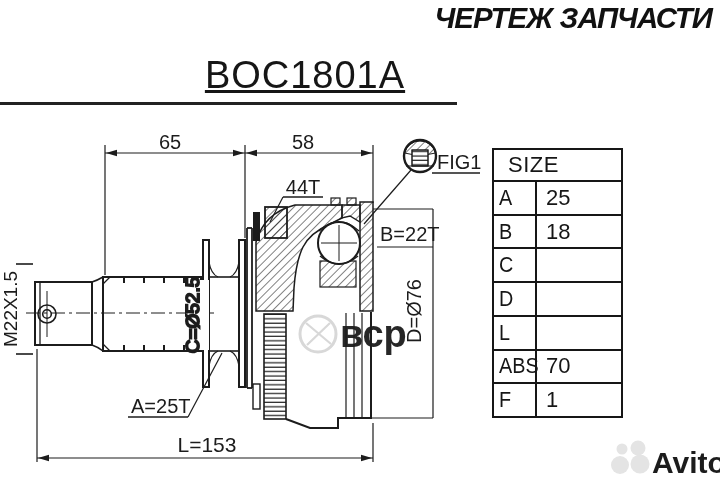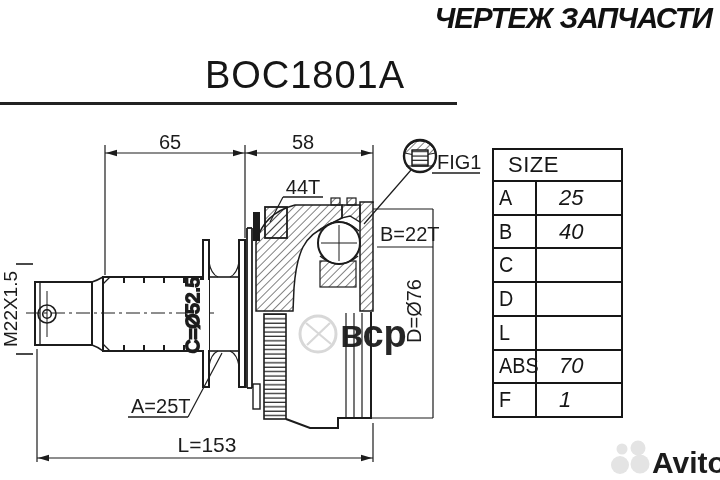--- a/index.html
+++ b/index.html
@@ -7,21 +7,21 @@
     width:720px;height:480px;position:relative;overflow:hidden;
     background:#ffffff;font-family:"Liberation Sans",sans-serif;color:#1c1c1c;
   }
   .page-title{
     position:absolute;top:1px;right:8px;width:300px;text-align:right;
     font-size:30px;font-weight:bold;font-style:italic;letter-spacing:-1px;
     color:#111;white-space:nowrap;transform:scaleX(0.98);transform-origin:right;
   }
   .part-number{
     position:absolute;top:54px;left:180px;width:250px;text-align:center;
-    font-size:38px;font-weight:400;letter-spacing:1px;color:#161616;
+    font-size:38px;font-weight:400;letter-spacing:1px;color:#161616;text-decoration:underline;
   }
   .title-rule{
     position:absolute;top:102px;left:0;width:457px;height:3px;background:#222;
   }
   .drawing-svg{position:absolute;left:0;top:0;}
   
   .size-table{
     position:absolute;left:492px;top:148px;width:131px;height:270px;
     box-sizing:border-box;border:2px solid #161616;display:flex;flex-direction:column;
     background:#fff;font-size:22px;color:#161616;
@@ -30,21 +30,21 @@
     box-sizing:border-box;height:32px;border-bottom:2px solid #161616;
     display:flex;align-items:center;padding-left:14px;letter-spacing:0.5px;
   }
   .st-row{flex:1;display:flex;border-bottom:2px solid #161616;box-sizing:border-box;}
   .st-row:last-child{border-bottom:none;}
   .st-key{
     width:43px;box-sizing:border-box;border-right:2px solid #161616;
     display:flex;align-items:center;padding-left:5px;transform-origin:left center;
   }
   .st-key span{display:inline-block;transform:scaleX(0.9);transform-origin:left center;white-space:nowrap;}
-  .st-val{flex:1;display:flex;align-items:center;padding-left:22px;font-style:italic;}
+  .st-val{flex:1;display:flex;align-items:center;padding-left:9px;}
   
   text{font-family:"Liberation Sans",sans-serif;fill:#1c1c1c;}
   .lbl{font-size:20px;}
   .lbl-sm{font-size:19px;}
 </style>
 </head>
 <body>
 
 <div class="page-title">ЧЕРТЕЖ ЗАПЧАСТИ</div>
 <div class="part-number">BOC1801A</div>
@@ -215,21 +215,21 @@
   <div class="st-row">
     <div class="st-key">
         <span>A</span>
       </div>
     <div class="st-val">25</div>
   </div>
   <div class="st-row">
     <div class="st-key">
         <span>B</span>
       </div>
-    <div class="st-val">40</div>
+    <div class="st-val">18</div>
   </div>
   <div class="st-row">
     <div class="st-key">
         <span>C</span>
       </div>
   </div>
   <div class="st-row">
     <div class="st-key">
         <span>D</span>
       </div>

